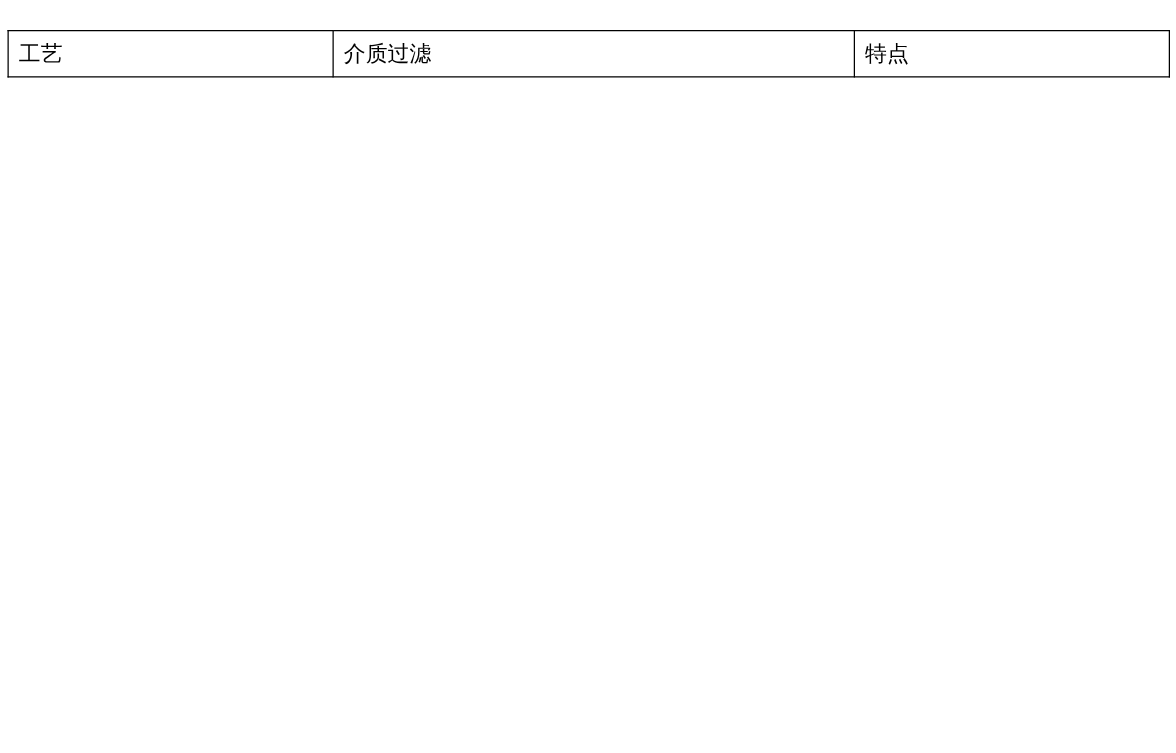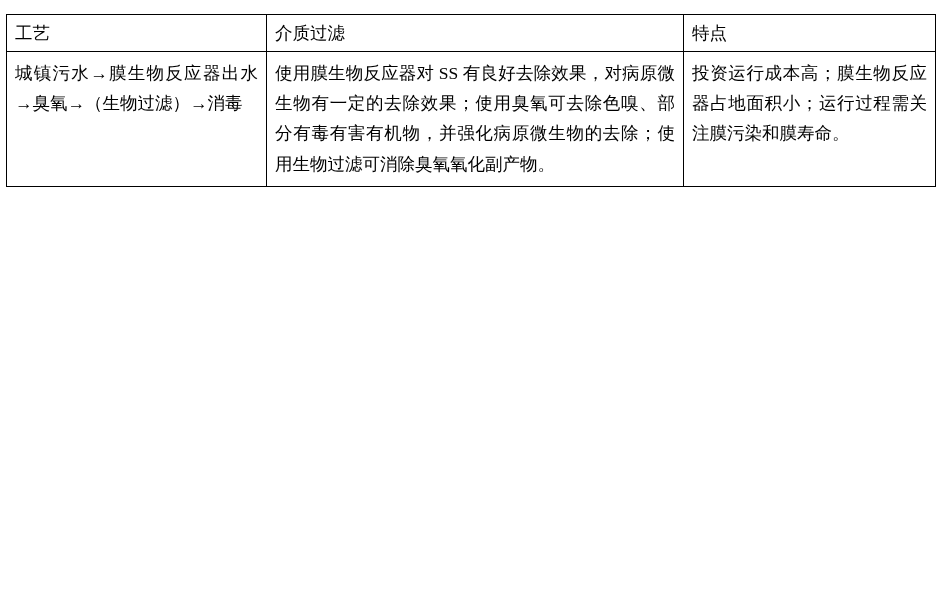--- a/index.html
+++ b/index.html
@@ -18,21 +18,21 @@
     position: relative;
     width: 941px;
     height: 602px;
     box-sizing: border-box;
     padding: 4px 6px 0 6px;
   }
   table.proc-table {
     border-collapse: collapse;
     width: 929px;
     table-layout: fixed;
-    margin-top: 10px;
+    margin-top: 20px;
   }
   table.proc-table th,
   table.proc-table td {
     border: 1px solid #000000;
     vertical-align: top;
     padding: 6px 8px 7px 8px;
     font-size: 17.5px;
     line-height: 1.72;
     font-weight: normal;
     text-align: justify;
@@ -73,26 +73,15 @@
       <col class="c3">
     </colgroup>
     <thead>
       <tr>
         <th>工艺</th>
         <th>介质过滤</th>
         <th>特点</th>
       </tr>
     </thead>
     <tbody>
-      <tr>
-        <td class="col1">
-            <span class="cell-text">城镇污水→膜生物反应器出水→臭氧→（生物过滤）→消毒</span>
-          </td>
-        <td class="col2">
-            <span class="cell-text">使用膜生物反应器对 SS 有良好去除效果，对病原微生物有一定的去除效果；使用臭氧可去除色嗅、部分有毒有害有机物，并强化病原微生物的去除；使用生物过滤可消除臭氧氧化副产物。</span>
-          </td>
-        <td class="col3">
-            <span class="cell-text">投资运行成本高；膜生物反应器占地面积小；运行过程需关注膜污染和膜寿命。</span>
-          </td>
-      </tr>
     </tbody>
   </table>
 </div>
 
 </body></html>

